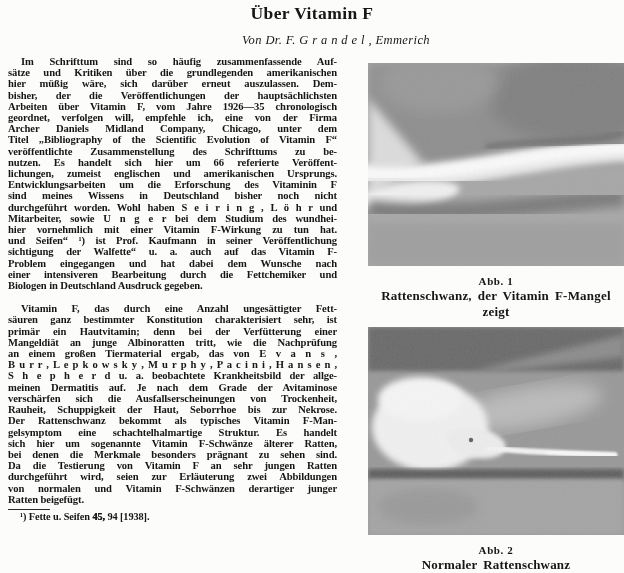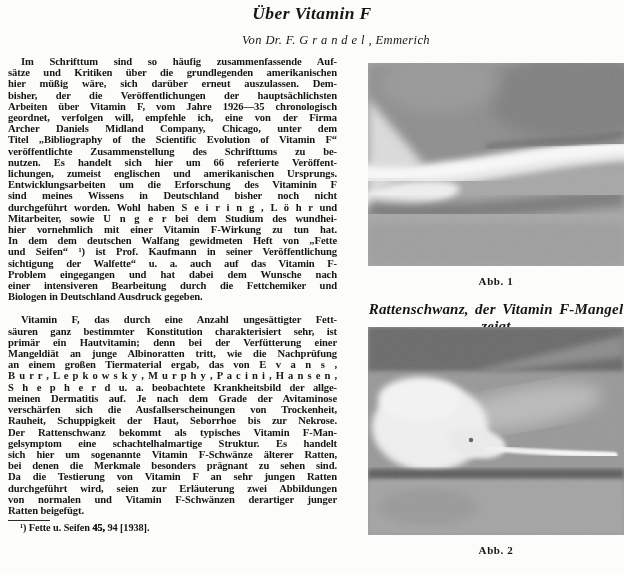--- a/index.html
+++ b/index.html
@@ -3,21 +3,21 @@
 <meta charset="utf-8">
 <style>
   html,body { margin:0; padding:0; background:#e9e9e9; }
   .page {
     position:relative; width:624px; height:573px;
     background:#fcfcfa; overflow:hidden;
     font-family:"Liberation Serif", serif; color:#161616;
   }
   .title {
     position:absolute; top:3px; left:0; width:624px; margin:0;
-    text-align:center; font-size:17.5px; font-weight:bold; letter-spacing:0.4px;font-style:italic;
+    text-align:center; font-size:17.5px; font-weight:bold; letter-spacing:0.4px;
   }
   .byline {
     position:absolute; top:33px; left:0; width:624px;
     text-align:center; font-size:12.5px; font-style:italic; letter-spacing:0.4px;margin-left:24px;
   }
   .leftcol { position:absolute; left:8px; top:56px; width:329px; }
   .para { margin:0; }
   .para .jline {
     font-size:10.6px; line-height:11.2px; font-weight:bold;
     text-align:justify; text-align-last:justify; letter-spacing:-0.1px;
@@ -36,21 +36,21 @@
   }
   .footnote .fn-bold { font-weight:bold; text-shadow:0 0 0.6px #161616; }
   .figure { position:absolute; width:256px; text-align:center; }
   .figure1 { left:368px; top:63px; }
   .figure2 { left:368px; top:327px; }
   .photo { display:block; width:256px; }
   .fig-label {
     margin-top:9px; font-size:11px; font-weight:bold; letter-spacing:0.6px;
   }
   .fig-caption {
-    margin-top:14px; font-size:15px; font-weight:bold; font-style:italic;
+    margin-top:1px; font-size:13px; font-weight:bold; 
     word-spacing:2.5px; letter-spacing:0.2px;
   }
 </style>
 </head>
 <body>
 
 <svg width="0" height="0" style="position:absolute" aria-hidden="true">
   <defs>
     <filter id="fgrain" x="0" y="0" width="100%" height="100%">
       <feTurbulence type="fractalNoise" baseFrequency="0.7" numOctaves="3" stitchTiles="stitch" result="t"></feTurbulence>
@@ -90,21 +90,20 @@
         <div class="jline">Archer Daniels Midland Company, Chicago, unter dem</div>
         <div class="jline">Titel „Bibliography of the Scientific Evolution of Vitamin F“</div>
         <div class="jline">veröffentlichte Zusammenstellung des Schrifttums zu be-</div>
         <div class="jline">nutzen. Es handelt sich hier um 66 referierte Veröffent-</div>
         <div class="jline">lichungen, zumeist englischen und amerikanischen Ursprungs.</div>
         <div class="jline">Entwicklungsarbeiten um die Erforschung des Vitaminin F</div>
         <div class="jline">sind meines Wissens in Deutschland bisher noch nicht</div>
         <div class="jline">durchgeführt worden. Wohl haben S e i r i n g , L ö h r und</div>
         <div class="jline">Mitarbeiter, sowie U n g e r bei dem Studium des wundhei-</div>
         <div class="jline">hier vornehmlich mit einer Vitamin F-Wirkung zu tun hat.</div>
-        <div class="jline">In dem dem deutschen Walfang gewidmeten Heft von „Fette</div>
         <div class="jline">und Seifen“ ¹) ist Prof. Kaufmann in seiner Veröffentlichung</div>
         <div class="jline">sichtigung der Walfette“ u. a. auch auf das Vitamin F-</div>
         <div class="jline">Problem eingegangen und hat dabei dem Wunsche nach</div>
         <div class="jline">einer intensiveren Bearbeitung durch die Fettchemiker und</div>
         <div class="jline">Biologen in Deutschland Ausdruck gegeben.</div>
       </div>
     <div class="para p2">
         <div class="jline">Vitamin F, das durch eine Anzahl ungesättigter Fett-</div>
         <div class="jline">säuren ganz bestimmter Konstitution charakterisiert sehr, ist</div>
         <div class="jline">primär ein Hautvitamin; denn bei der Verfütterung einer</div>

